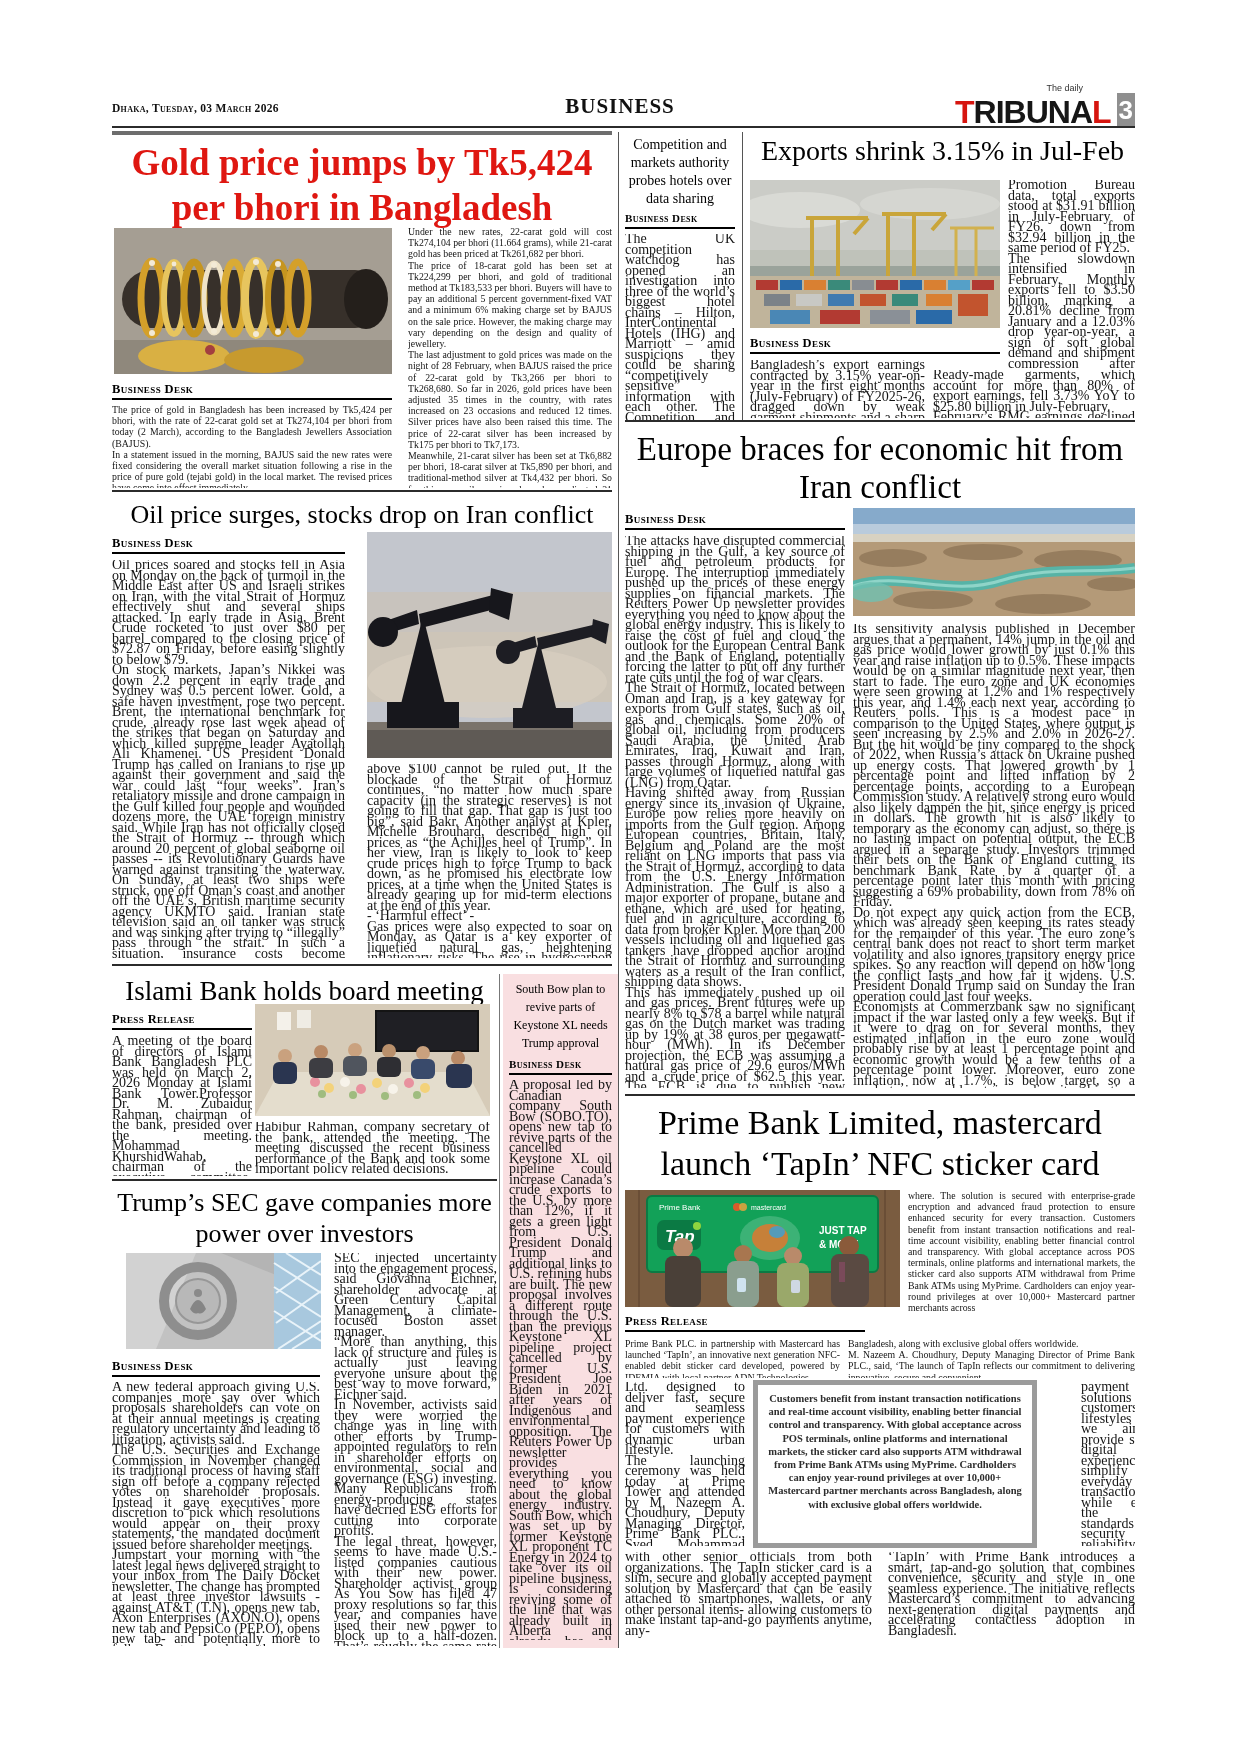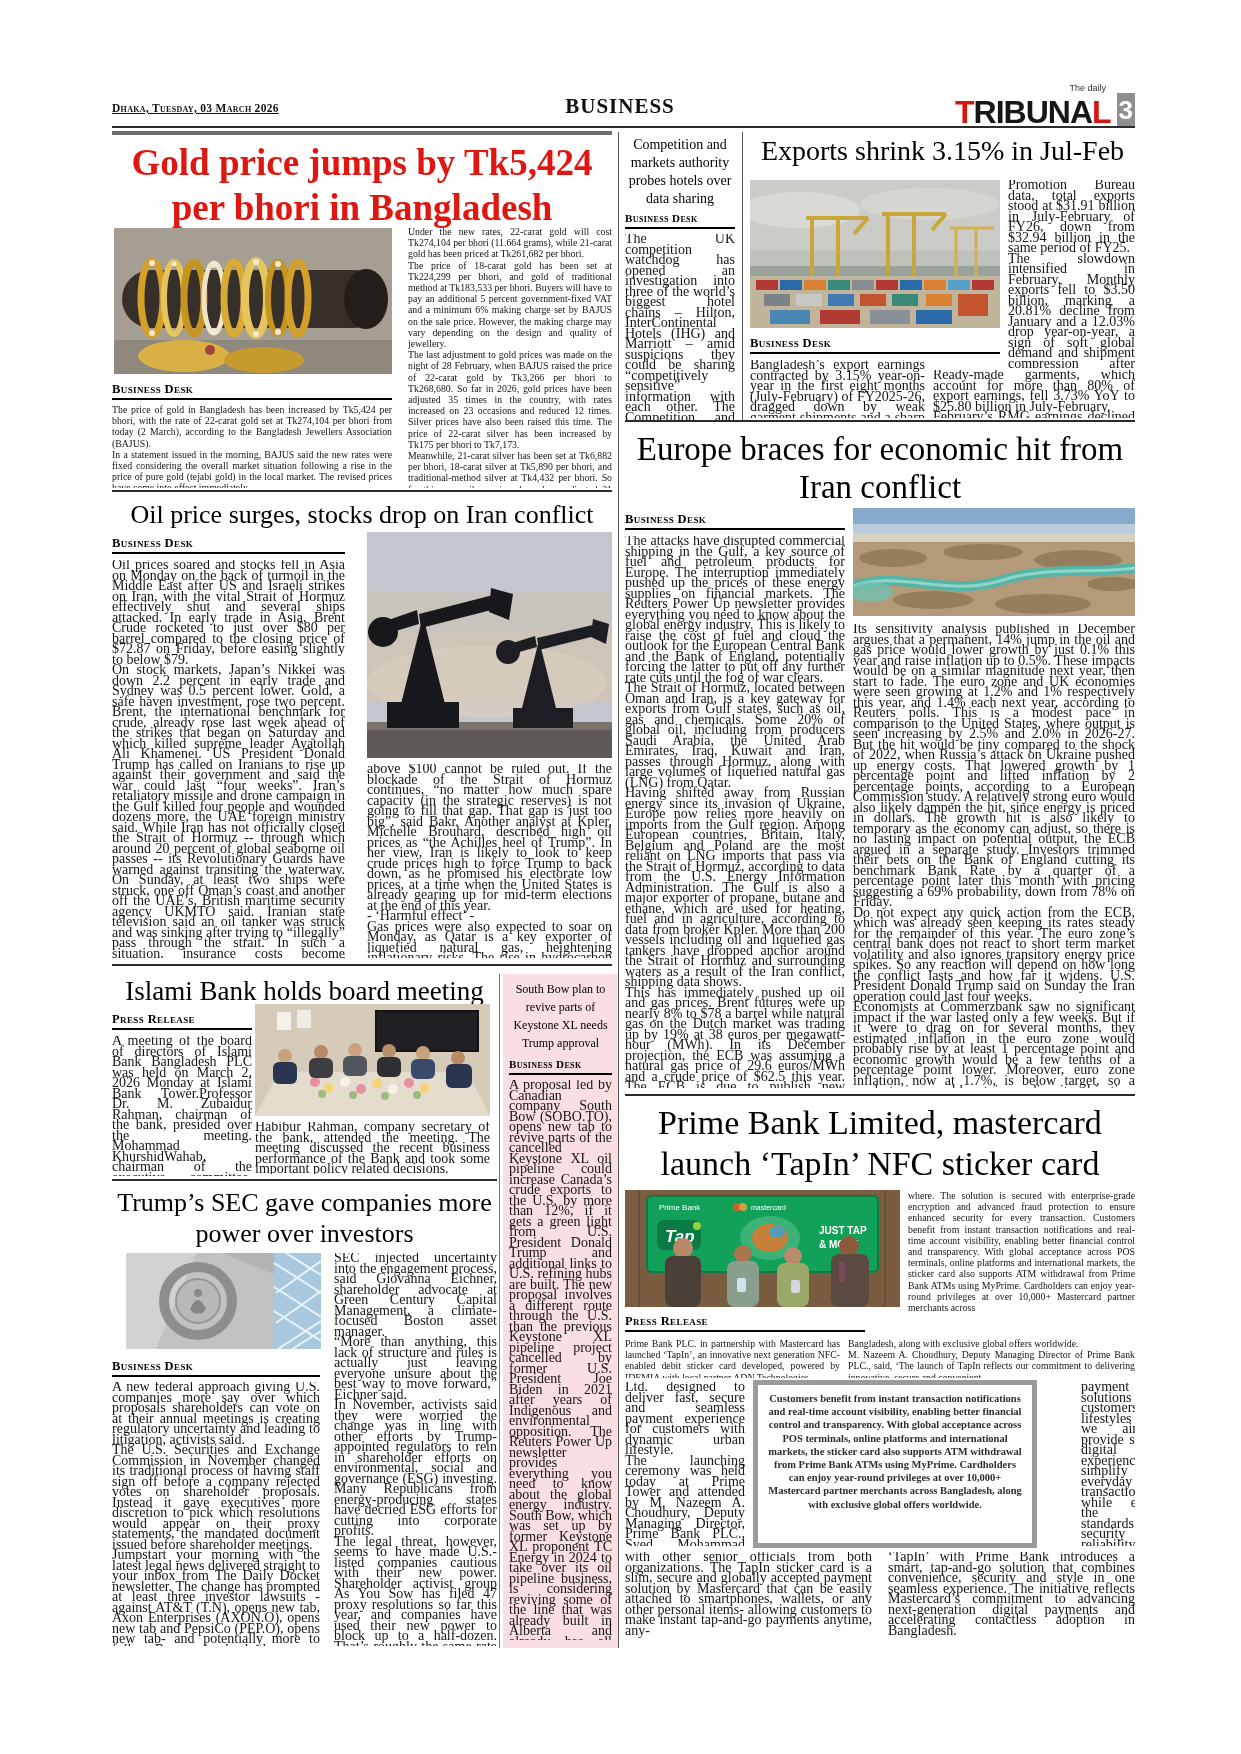--- a/index.html
+++ b/index.html
@@ -27,24 +27,24 @@
   .pagebox{width:28px;height:34px;background:#8f8f8f;color:#fff;font-weight:bold;font-size:26px;
            display:flex;align-items:center;justify-content:center;font-family:"Liberation Sans",sans-serif;}
   .tagline{font-size:9px;color:#333;text-align:right;line-height:9px;font-family:"Liberation Sans",sans-serif;}
   svg{display:block;}
 </style>
 </head>
 <body>
 
 <div class="page">
 
-  <div class="abs datebox" style="left:112px;top:102px;text-decoration:underline;">Dhaka, Tuesday, 03 March 2026</div>
+  <div class="abs datebox" style="left:112px;top:102px;">Dhaka, Tuesday, 03 March 2026</div>
   <div class="abs sectionname" style="left:450px;top:94px;width:340px;">BUSINESS</div>
   <div class="abs" style="left:955px;top:84px;width:180px;">
-    <div class="tagline" style="margin-right:29px;">The daily</div>
+    <div class="tagline" style="margin-right:52px;">The daily</div>
     <div class="masthead">
       <div class="mast-title"><span class="mast-red">T</span><span class="mast-black">RIBUNA</span><span class="mast-red">L</span></div>
       <div class="pagebox">3</div>
     </div>
   </div>
   <div class="rule" style="left:112px;top:126px;width:1023px;height:2px;"></div>
 
   <div class="rule" style="left:618px;top:132px;width:1px;height:1516px;background:#555;"></div>
   <div class="rule" style="left:742px;top:132px;width:1px;height:288px;background:#555;"></div>
   <div class="rule" style="left:499px;top:974px;width:1px;height:674px;background:#777;"></div>

